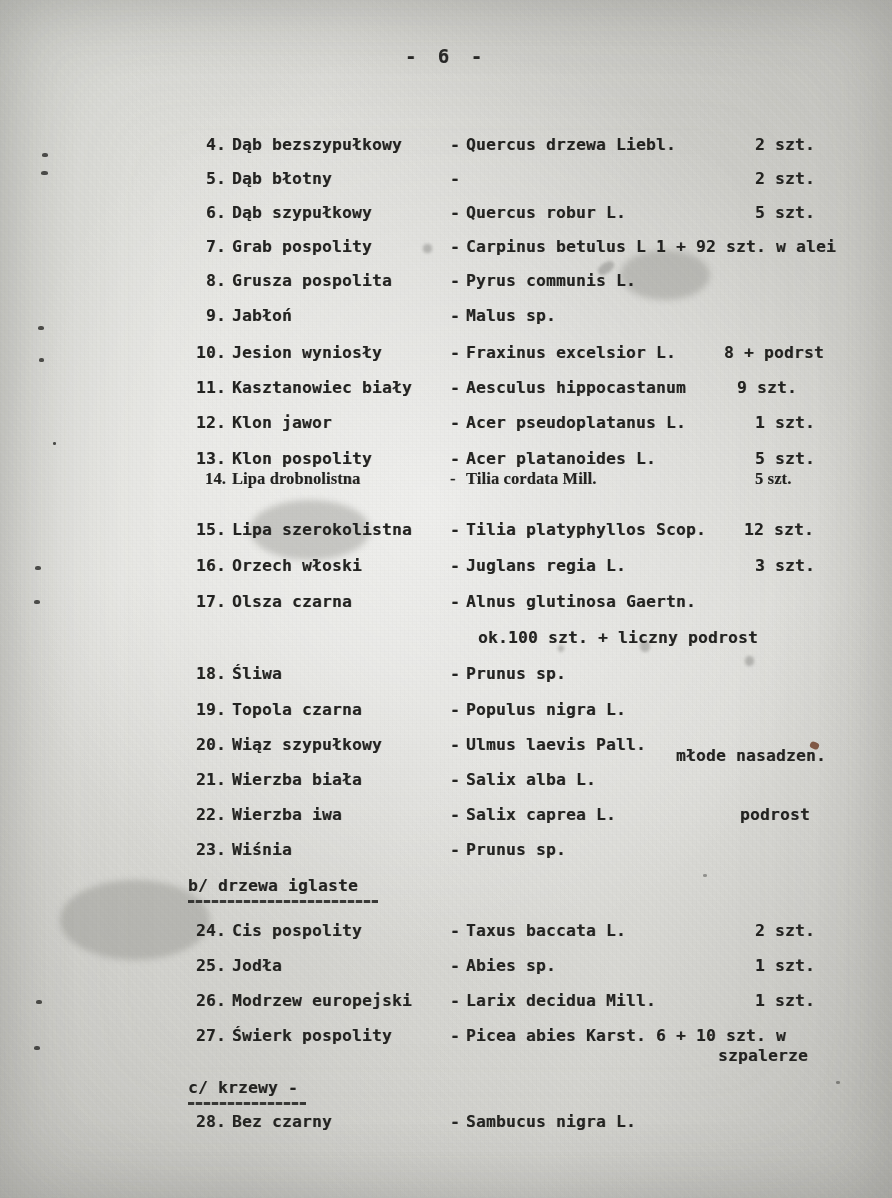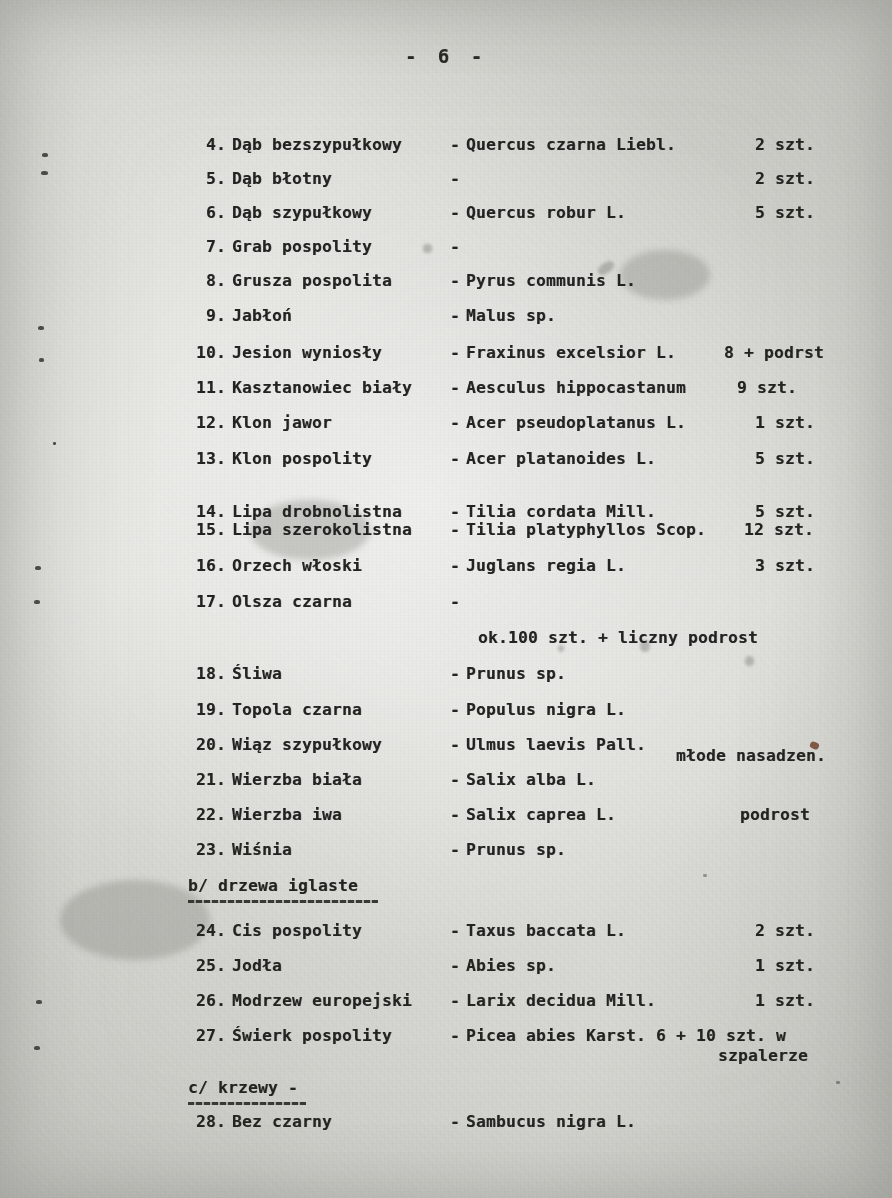--- a/index.html
+++ b/index.html
@@ -162,34 +162,34 @@
   <div class="speck" style="left:36px;top:1000px;width:6px;height:4px;"></div>
   <div class="speck" style="left:34px;top:1046px;width:6px;height:4px;"></div>
   <div class="speck" style="left:53px;top:442px;width:3px;height:3px;"></div>
   <div class="speck brown" style="left:810px;top:742px;width:9px;height:7px;transform:rotate(25deg);"></div>
   <div class="speck" style="left:836px;top:1081px;width:4px;height:3px;opacity:0.45;"></div>
   <div class="speck" style="left:703px;top:874px;width:4px;height:3px;opacity:0.4;"></div>
 
   <div class="pageno">-  6  -</div>
 
   <div id="content">
-      <div class="row" style="top: 135px;"><span class="num">4.</span><span class="pl">Dąb bezszypułkowy</span><span class="dash">-</span><span class="lat">Quercus czarna Liebl.</span><span class="qty" style="left: 567px;">2 szt.</span></div>
+      <div class="row" style="top: 135px;"><span class="num">4.</span><span class="pl">Dąb bezszypułkowy</span><span class="dash">-</span><span class="lat">Quercus drzewa Liebl.</span><span class="qty" style="left: 567px;">2 szt.</span></div>
       <div class="row" style="top: 169px;"><span class="num">5.</span><span class="pl">Dąb błotny</span><span class="dash">-</span><span class="qty" style="left: 567px;">2 szt.</span></div>
       <div class="row" style="top: 203px;"><span class="num">6.</span><span class="pl">Dąb szypułkowy</span><span class="dash">-</span><span class="lat">Quercus robur L.</span><span class="qty" style="left: 567px;">5 szt.</span></div>
-      <div class="row" style="top: 237px;"><span class="num">7.</span><span class="pl">Grab pospolity</span><span class="dash">-</span></div>
+      <div class="row" style="top: 237px;"><span class="num">7.</span><span class="pl">Grab pospolity</span><span class="dash">-</span><span class="lat">Carpinus betulus L 1 + 92 szt. w alei</span></div>
       <div class="row" style="top: 271px;"><span class="num">8.</span><span class="pl">Grusza pospolita</span><span class="dash">-</span><span class="lat">Pyrus communis L.</span></div>
       <div class="row" style="top: 306px;"><span class="num">9.</span><span class="pl">Jabłoń</span><span class="dash">-</span><span class="lat">Malus sp.</span></div>
       <div class="row" style="top: 343px;"><span class="num">10.</span><span class="pl">Jesion wyniosły</span><span class="dash">-</span><span class="lat">Fraxinus excelsior L.</span><span class="qty" style="left: 536px;">8 + podrst</span></div>
       <div class="row" style="top: 378px;"><span class="num">11.</span><span class="pl">Kasztanowiec biały</span><span class="dash">-</span><span class="lat">Aesculus hippocastanum</span><span class="qty" style="left: 549px;">9 szt.</span></div>
       <div class="row" style="top: 413px;"><span class="num">12.</span><span class="pl">Klon jawor</span><span class="dash">-</span><span class="lat">Acer pseudoplatanus L.</span><span class="qty" style="left: 567px;">1 szt.</span></div>
       <div class="row" style="top: 449px;"><span class="num">13.</span><span class="pl">Klon pospolity</span><span class="dash">-</span><span class="lat">Acer platanoides L.</span><span class="qty" style="left: 567px;">5 szt.</span></div>
-      <div class="row" style="top: 502px;"><span class="num">14.</span><span class="pl">Lipa drobnolistna</span><span class="dash">-</span><span class="lat">Tilia cordata Mill.</span><span class="qty" style="left: 567px;">5 szt.</span></div>
+      <div class="row" style="top: 469px; font-family: Liberation Serif, serif;"><span class="num">14.</span><span class="pl">Lipa drobnolistna</span><span class="dash">-</span><span class="lat">Tilia cordata Mill.</span><span class="qty" style="left: 567px;">5 szt.</span></div>
       <div class="row" style="top: 520px;"><span class="num">15.</span><span class="pl">Lipa szerokolistna</span><span class="dash">-</span><span class="lat">Tilia platyphyllos Scop.</span><span class="qty" style="left: 556px;">12 szt.</span></div>
       <div class="row" style="top: 556px;"><span class="num">16.</span><span class="pl">Orzech włoski</span><span class="dash">-</span><span class="lat">Juglans regia L.</span><span class="qty" style="left: 567px;">3 szt.</span></div>
-      <div class="row" style="top: 592px;"><span class="num">17.</span><span class="pl">Olsza czarna</span><span class="dash">-</span></div>
+      <div class="row" style="top: 592px;"><span class="num">17.</span><span class="pl">Olsza czarna</span><span class="dash">-</span><span class="lat">Alnus glutinosa Gaertn.</span></div>
       <div class="row" style="top: 664px;"><span class="num">18.</span><span class="pl">Śliwa</span><span class="dash">-</span><span class="lat">Prunus sp.</span></div>
       <div class="row" style="top: 700px;"><span class="num">19.</span><span class="pl">Topola czarna</span><span class="dash">-</span><span class="lat">Populus nigra L.</span><span class="qty" style="left: 488px; margin-top: 46px;">młode nasadzen.</span></div>
       <div class="row" style="top: 735px;"><span class="num">20.</span><span class="pl">Wiąz szypułkowy</span><span class="dash">-</span><span class="lat">Ulmus laevis Pall.</span></div>
       <div class="row" style="top: 770px;"><span class="num">21.</span><span class="pl">Wierzba biała</span><span class="dash">-</span><span class="lat">Salix alba L.</span></div>
       <div class="row" style="top: 805px;"><span class="num">22.</span><span class="pl">Wierzba iwa</span><span class="dash">-</span><span class="lat">Salix caprea L.</span><span class="qty" style="left: 552px;">podrost</span></div>
       <div class="row" style="top: 840px;"><span class="num">23.</span><span class="pl">Wiśnia</span><span class="dash">-</span><span class="lat">Prunus sp.</span></div>
       <div class="row" style="top: 921px;"><span class="num">24.</span><span class="pl">Cis pospolity</span><span class="dash">-</span><span class="lat">Taxus baccata L.</span><span class="qty" style="left: 567px;">2 szt.</span></div>
       <div class="row" style="top: 956px;"><span class="num">25.</span><span class="pl">Jodła</span><span class="dash">-</span><span class="lat">Abies sp.</span><span class="qty" style="left: 567px;">1 szt.</span></div>
       <div class="row" style="top: 991px;"><span class="num">26.</span><span class="pl">Modrzew europejski</span><span class="dash">-</span><span class="lat">Larix decidua Mill.</span><span class="qty" style="left: 567px;">1 szt.</span></div>
       <div class="row" style="top: 1026px;"><span class="num">27.</span><span class="pl">Świerk pospolity</span><span class="dash">-</span><span class="lat">Picea abies Karst. 6 + 10 szt. w</span></div>

